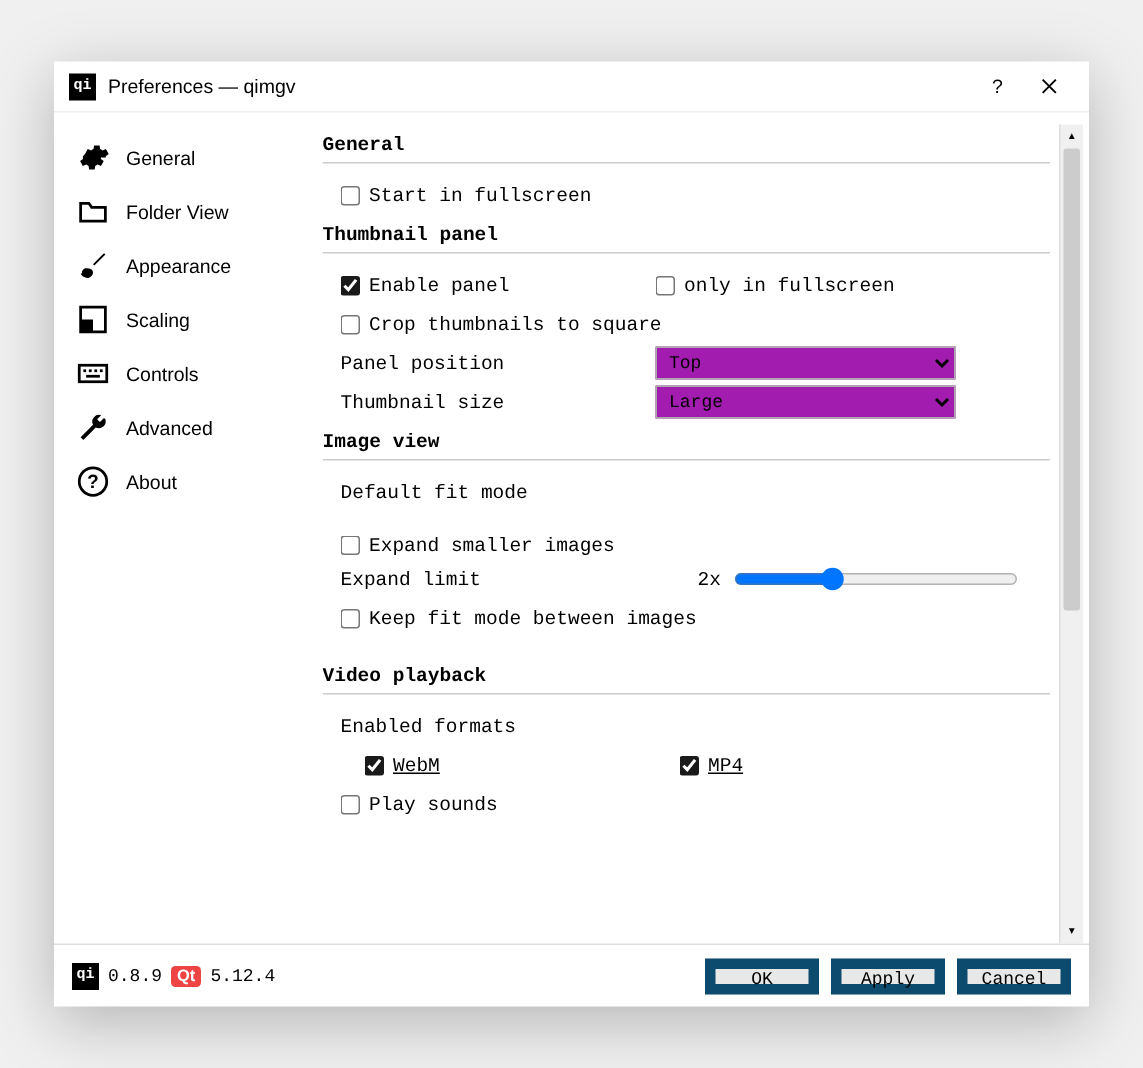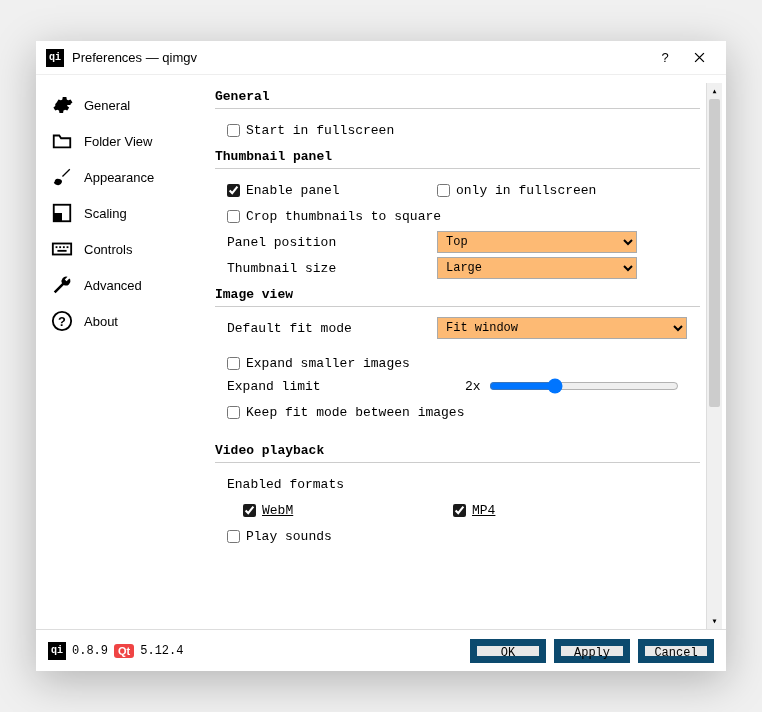--- a/index.html
+++ b/index.html
@@ -95,21 +95,21 @@
 .row .right { flex: 1; }
 input[type="checkbox"] {
   width: 13px; height: 13px;
   margin-right: 6px;
   vertical-align: middle;
   accent-color: #1a1a1a;
 }
 select {
   font-family: "Courier New", monospace;
   font-size: 12px;
-  background: #fdba74;
+  background: #a21caf;
   border: 1px solid #aaa;
   padding: 2px 4px;
 }
 select.narrow { width: 200px; }
 select.wide { width: 250px; }
 .slider-wrap {
   display: flex;
   align-items: center;
 }
 .slider-label { margin-right: 8px; margin-left: 28px; }
@@ -295,25 +295,20 @@
           <div class="right">
             <select class="narrow">
               <option>Large</option>
             </select>
           </div>
         </div>
 
         <div class="section-title">Image view</div>
         <div class="row">
           <div class="left">Default fit mode</div>
-          <div class="right">
-            <select class="wide">
-              <option>Fit window</option>
-            </select>
-          </div>
         </div>
         <div class="row" style="margin-top:6px;align-items:flex-end;">
           <label>
             <input type="checkbox" style=""><span>Expand smaller images</span>
           </label>
         </div>
         <div class="row">
           <div class="left">Expand limit</div>
           <div class="right slider-wrap">
             <span class="slider-label">2x</span>

